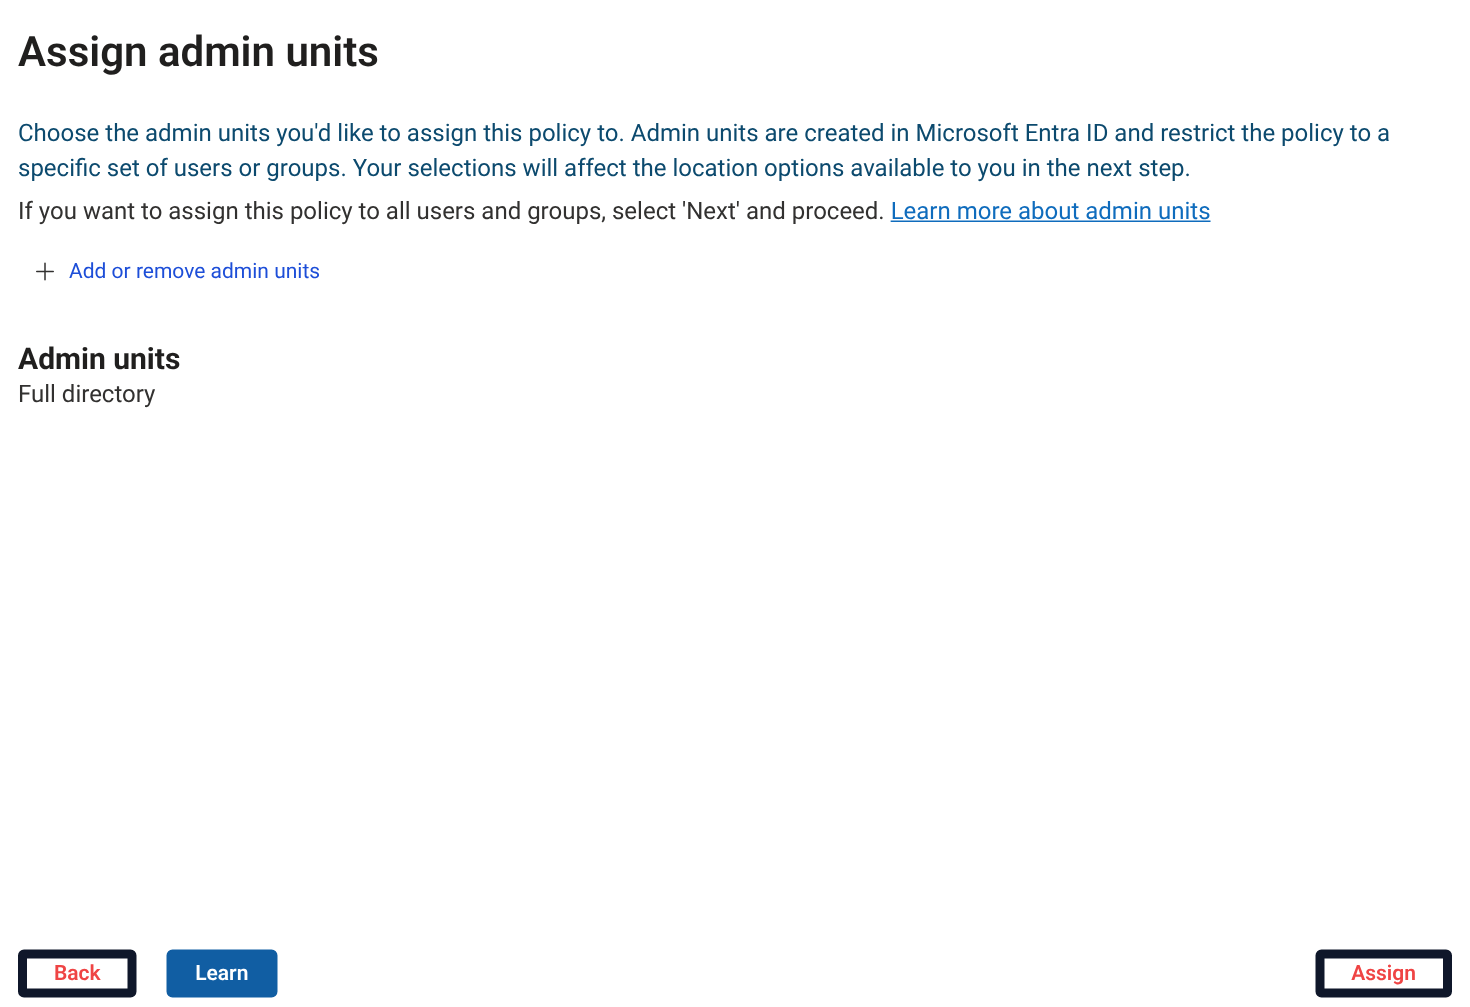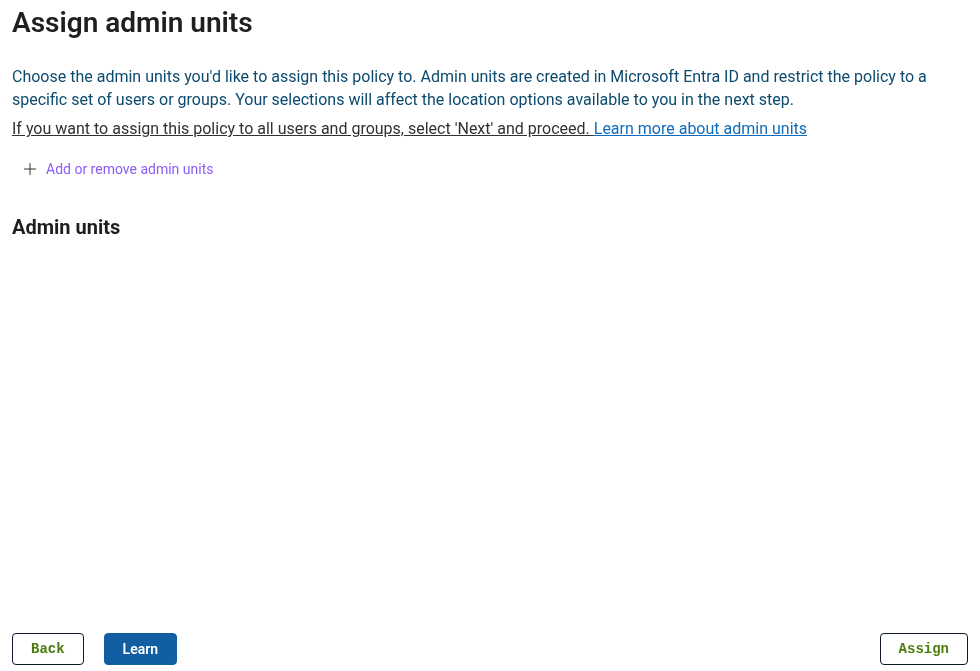--- a/index.html
+++ b/index.html
@@ -10,21 +10,21 @@
     body {
       font-family: "Segoe UI", -apple-system, BlinkMacSystemFont, Roboto, "Helvetica Neue", sans-serif;
       width: 980px;
       height: 671px;
       background: #ffffff;
       color: #323130;
       position: relative;
       overflow: hidden;
     }
     .page {
-      padding: 0 12px 0 12px;
+      padding: 12px 12px 0 12px;
       height: 100%;
       display: flex;
       flex-direction: column;
     }
     .page-title {
       font-size: 28px;
       font-weight: 600;
       color: #201f1e;
       margin-bottom: 26px;
       margin-top: 6px;
@@ -33,33 +33,32 @@
       font-size: 16px;
       line-height: 1.45;
       color: #0c4a6e;
       margin-bottom: 6px;
     }
     .description-para2 {
       font-size: 16px;
       line-height: 1.45;
       color: #323130;
       margin-bottom: 18px;
-      text-decoration: underline;
     }
     .link {
       color: #0f6cbd;
       text-decoration: underline;
       cursor: pointer;
     }
     .add-remove-row {
       display: inline-flex;
       align-items: center;
       gap: 8px;
       cursor: pointer;
-      color: #8b5cf6;
+      color: #1d4ed8;
       font-size: 14px;
       padding: 2px 0;
       margin-left: 10px;
       margin-bottom: 36px;
     }
     .add-remove-row .plus-icon {
       display: inline-flex;
       align-items: center;
       justify-content: center;
     }
@@ -95,23 +94,22 @@
       cursor: pointer;
       height: 32px;
       padding: 0 18px;
       display: inline-flex;
       align-items: center;
       justify-content: center;
       min-width: 60px;
     }
     .btn-secondary {
       background: #ffffff;
-      color: #4d7c0f;
-      border: 1px solid #0f172a;
-      font-family: Liberation Mono, monospace;
+      color: #ef4444;
+      border: 6px solid #0f172a;
     }
     .btn-primary {
       background: #115ea3;
       color: #ffffff;
       border: 1px solid #115ea3;
     }
   </style>
 </head>
 <body>
 
@@ -128,20 +126,21 @@
   <div class="add-remove-row">
     <span class="plus-icon">
       <svg width="16" height="16" viewBox="0 0 16 16" fill="none">
         <path d="M8 2.5 L8 13.5 M2.5 8 L13.5 8" stroke="#323130" stroke-width="1" stroke-linecap="round"></path>
       </svg>
     </span>
     <span>Add or remove admin units</span>
   </div>
 
   <h2 class="section-heading">Admin units</h2>
+  <div class="section-value">Full directory</div>
 
   <div class="footer">
     <div class="footer-left">
       <button class="btn btn-secondary">Back</button>
       <button class="btn btn-primary">Learn</button>
     </div>
     <button class="btn btn-secondary">Assign</button>
   </div>
 
 </div>

